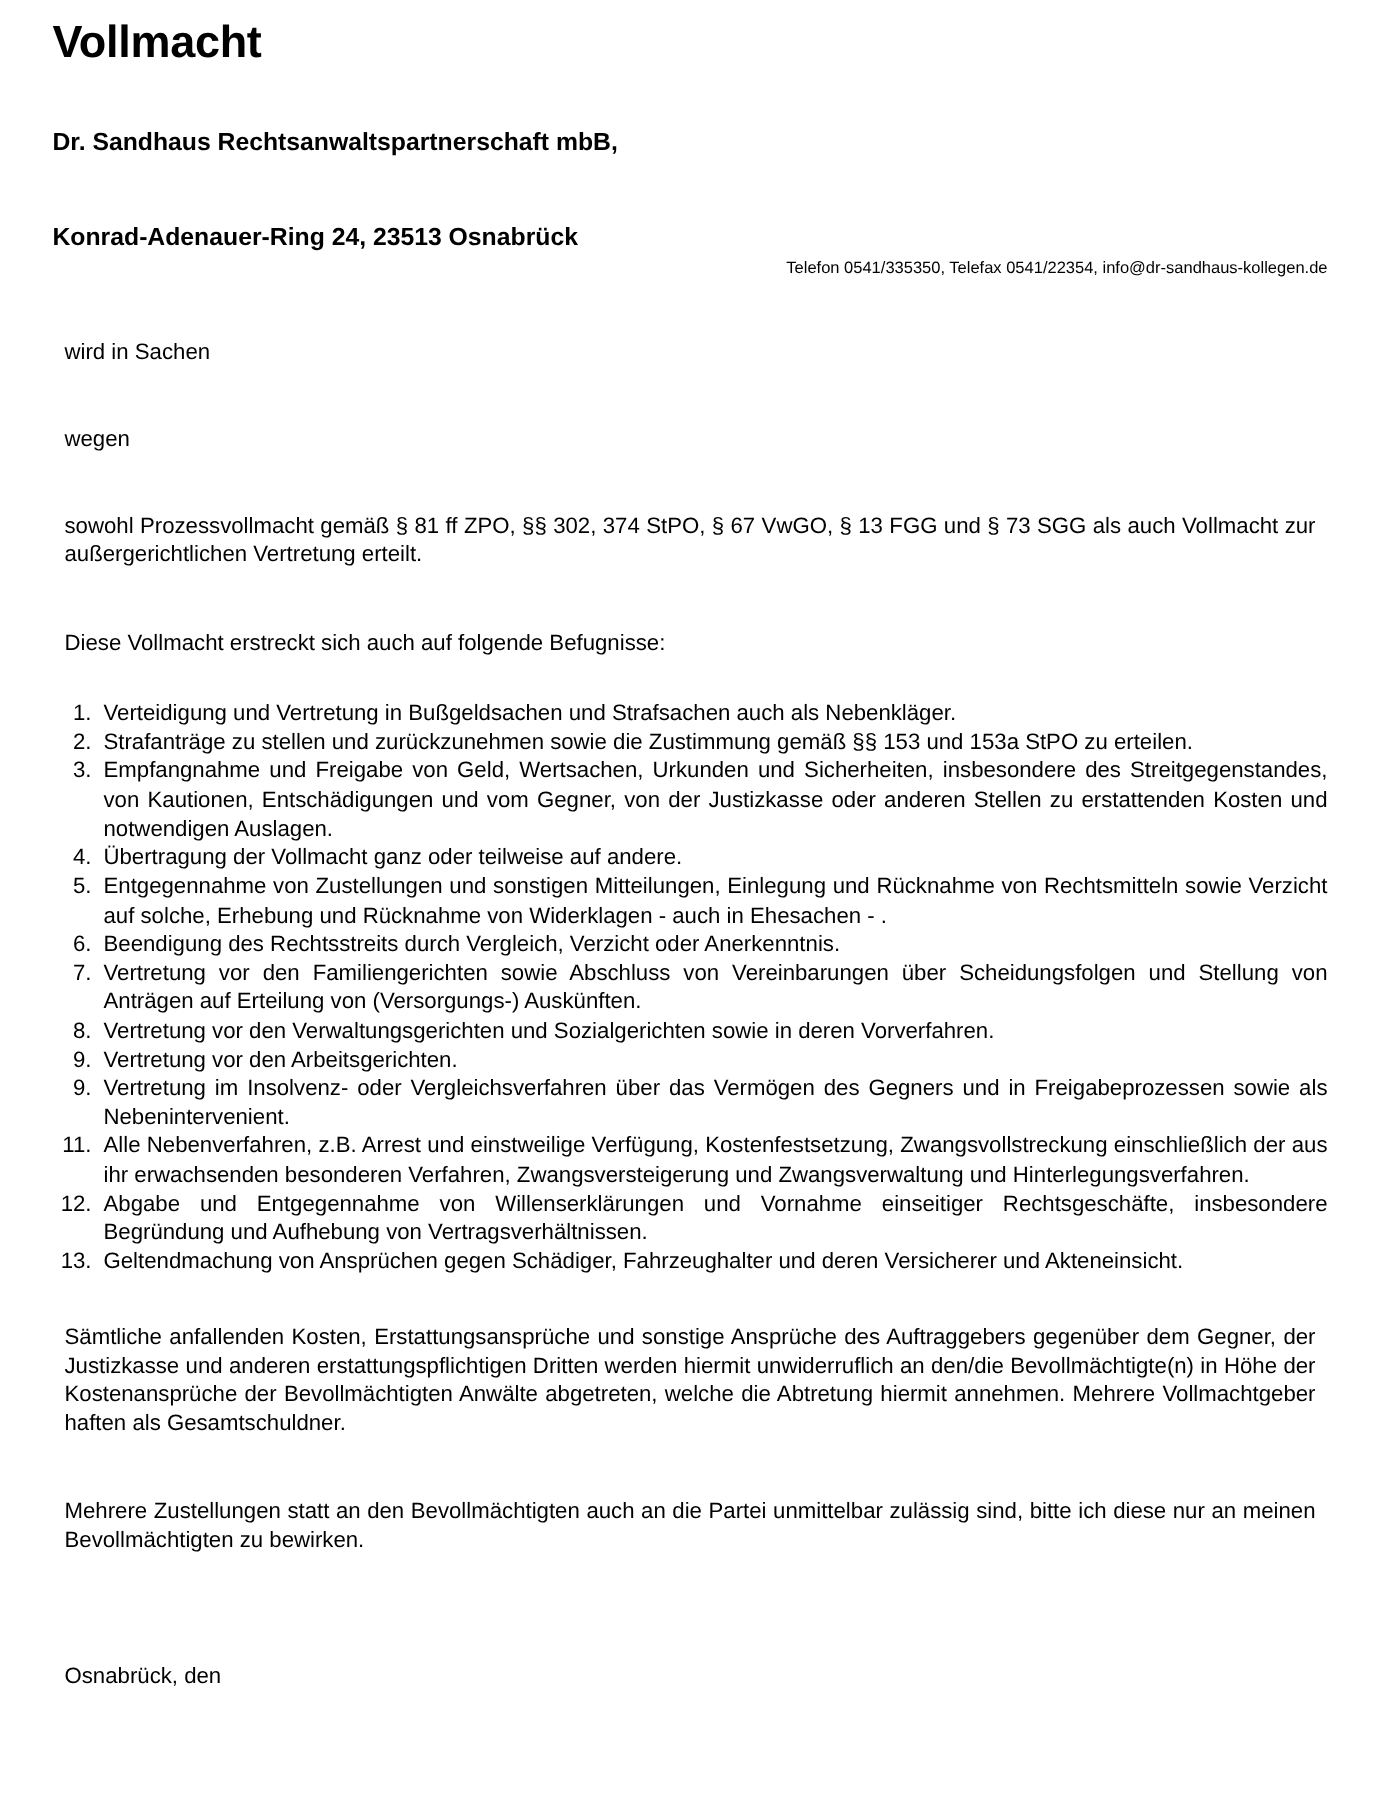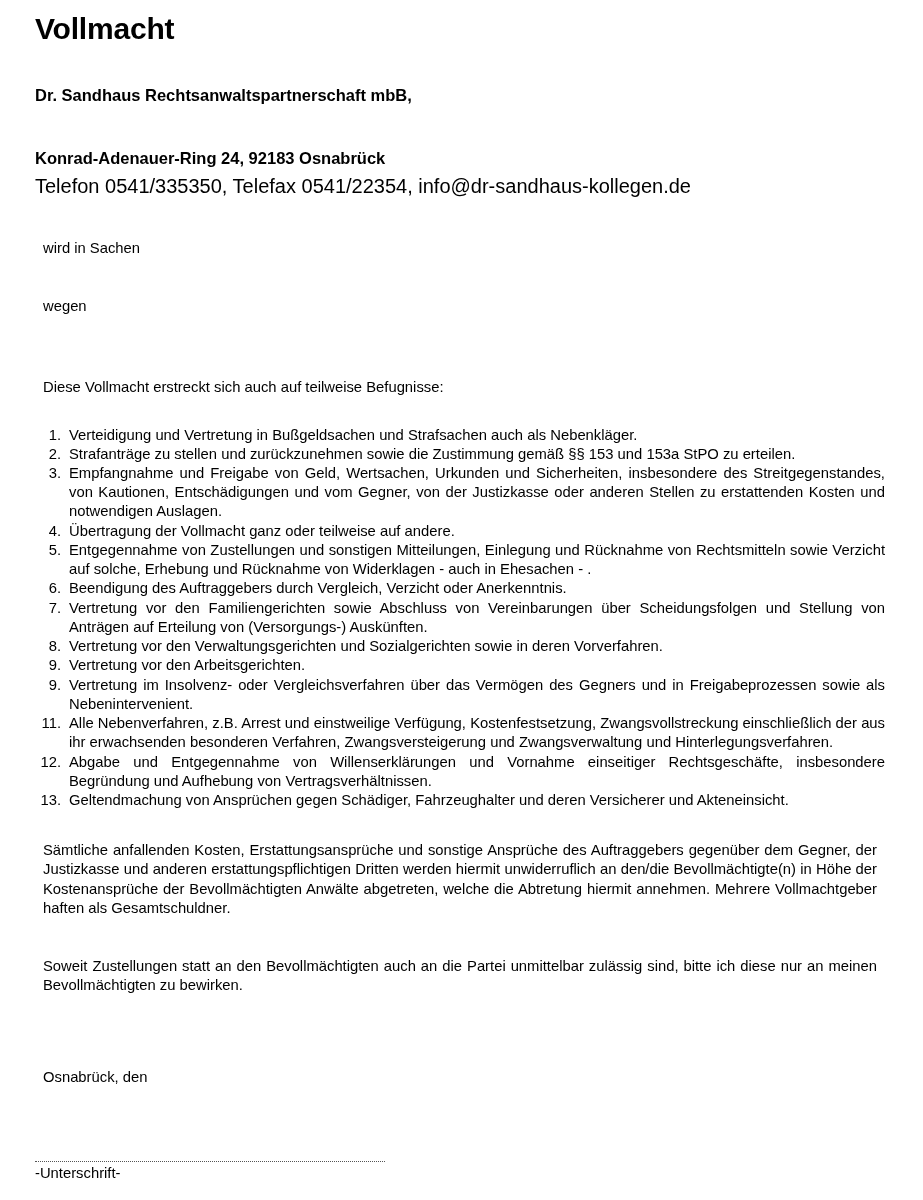--- a/index.html
+++ b/index.html
@@ -43,25 +43,26 @@
     margin: 0 0 0 0;
   }
   .firm-line {
     font-size: 16.5px;
     font-weight: bold;
     line-height: 1.42;
     white-space: nowrap;
     margin-top: 40px;
   }
   .contact-line {
-    font-size: 20px;
+    font-size: 11px;
     font-weight: normal;
     line-height: 1.45;
     margin-top: 1px;
     white-space: nowrap;
+    text-align: right;
   }
 
   
   .para {
     font-size: 14.8px;
     line-height: 1.30;
     text-align: justify;
     margin: 8px;
   }
   .para.short { text-align: left; }
@@ -114,38 +115,39 @@
 </head>
 <body>
 
 <div class="page">
   <div class="inner">
 
     <h1 class="doc-title">Vollmacht</h1>
 
     <div class="firm-block">
       <div class="firm-line">Dr. Sandhaus Rechtsanwaltspartnerschaft mbB,</div>
-      <div class="firm-line">Konrad-Adenauer-Ring 24, 92183 Osnabrück</div>
+      <div class="firm-line">Konrad-Adenauer-Ring 24, 23513 Osnabrück</div>
       <div class="contact-line">Telefon 0541/335350, Telefax 0541/22354, info@dr-sandhaus-kollegen.de</div>
     </div>
 
     <div class="gap-lg"></div>
 
     <p class="para short">wird in Sachen</p>
 
     <div class="gap-md"></div>
 
     <p class="para short">wegen</p>
 
     <div class="gap-md"></div>
 
-
-    <div class="gap-md"></div>
-
-    <p class="para short">Diese Vollmacht erstreckt sich auch auf teilweise Befugnisse:</p>
+    <p class="para">sowohl Prozessvollmacht gemäß § 81 ff ZPO, §§ 302, 374 StPO, § 67 VwGO, § 13 FGG und § 73 SGG als auch Vollmacht zur außergerichtlichen Vertretung erteilt.</p>
+
+    <div class="gap-md"></div>
+
+    <p class="para short">Diese Vollmacht erstreckt sich auch auf folgende Befugnisse:</p>
 
     <div class="gap-sm"></div>
 
     <ol class="num-list">
       <li class="num-item">
         <span class="num">1.</span>
         <span class="itext">Verteidigung und Vertretung in Bußgeldsachen und Strafsachen auch als Nebenkläger.</span>
       </li>
       <li class="num-item">
         <span class="num">2.</span>
@@ -158,21 +160,21 @@
       <li class="num-item">
         <span class="num">4.</span>
         <span class="itext">Übertragung der Vollmacht ganz oder teilweise auf andere.</span>
       </li>
       <li class="num-item">
         <span class="num">5.</span>
         <span class="itext">Entgegennahme von Zustellungen und sonstigen Mitteilungen, Einlegung und Rücknahme von Rechtsmitteln sowie Verzicht auf solche, Erhebung und Rücknahme von Widerklagen - auch in Ehesachen - .</span>
       </li>
       <li class="num-item">
         <span class="num">6.</span>
-        <span class="itext">Beendigung des Auftraggebers durch Vergleich, Verzicht oder Anerkenntnis.</span>
+        <span class="itext">Beendigung des Rechtsstreits durch Vergleich, Verzicht oder Anerkenntnis.</span>
       </li>
       <li class="num-item">
         <span class="num">7.</span>
         <span class="itext">Vertretung vor den Familiengerichten sowie Abschluss von Vereinbarungen über Scheidungsfolgen und Stellung von Anträgen auf Erteilung von (Versorgungs-) Auskünften.</span>
       </li>
       <li class="num-item">
         <span class="num">8.</span>
         <span class="itext">Vertretung vor den Verwaltungsgerichten und Sozialgerichten sowie in deren Vorverfahren.</span>
       </li>
       <li class="num-item">
@@ -196,21 +198,21 @@
         <span class="itext">Geltendmachung von Ansprüchen gegen Schädiger, Fahrzeughalter und deren Versicherer und Akteneinsicht.</span>
       </li>
     </ol>
 
     <div class="gap-md"></div>
 
     <p class="para">Sämtliche anfallenden Kosten, Erstattungsansprüche und sonstige Ansprüche des Auftraggebers gegenüber dem Gegner, der Justizkasse und anderen erstattungspflichtigen Dritten werden hiermit unwiderruflich an den/die Bevollmächtigte(n) in Höhe der Kostenansprüche der Bevollmächtigten Anwälte abgetreten, welche die Abtretung hiermit annehmen. Mehrere Vollmachtgeber haften als Gesamtschuldner.</p>
 
     <div class="gap-md"></div>
 
-    <p class="para"><span>Soweit </span><b class="strong">Zustellungen</b><span> statt an den Bevollmächtigten auch an die Partei unmittelbar zulässig sind, bitte ich diese nur an meinen Bevollmächtigten zu bewirken.</span></p>
+    <p class="para"><span>Mehrere </span><b class="strong">Zustellungen</b><span> statt an den Bevollmächtigten auch an die Partei unmittelbar zulässig sind, bitte ich diese nur an meinen Bevollmächtigten zu bewirken.</span></p>
 
     <div style="height:56px"></div>
 
     <p class="para short">Osnabrück, den</p>
 
     <div style="height:66px"></div>
 
     <div class="sig-wrap">
       <div class="dotted-line"></div>
       <div class="sig-label">-Unterschrift-</div>

